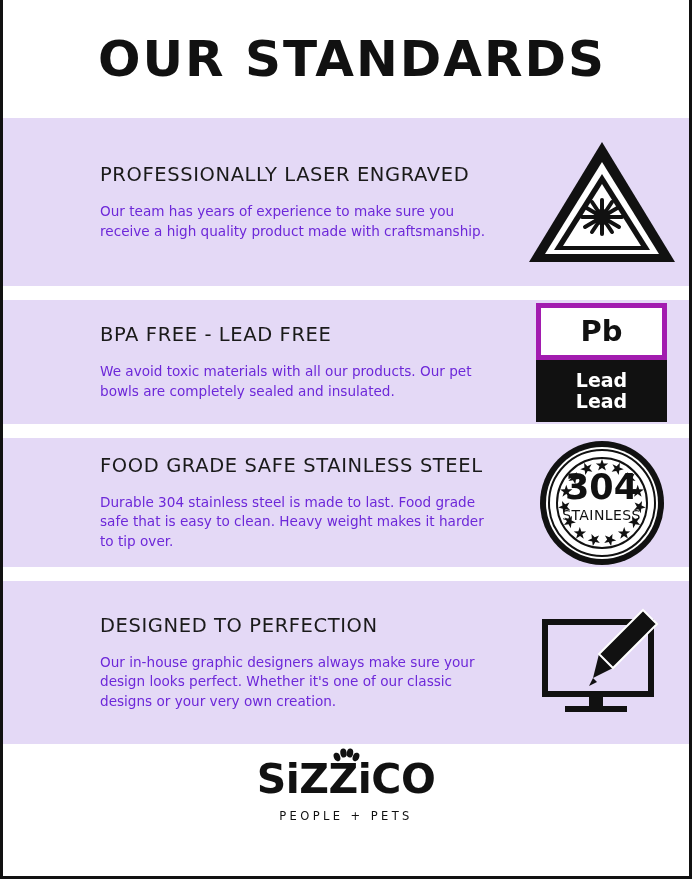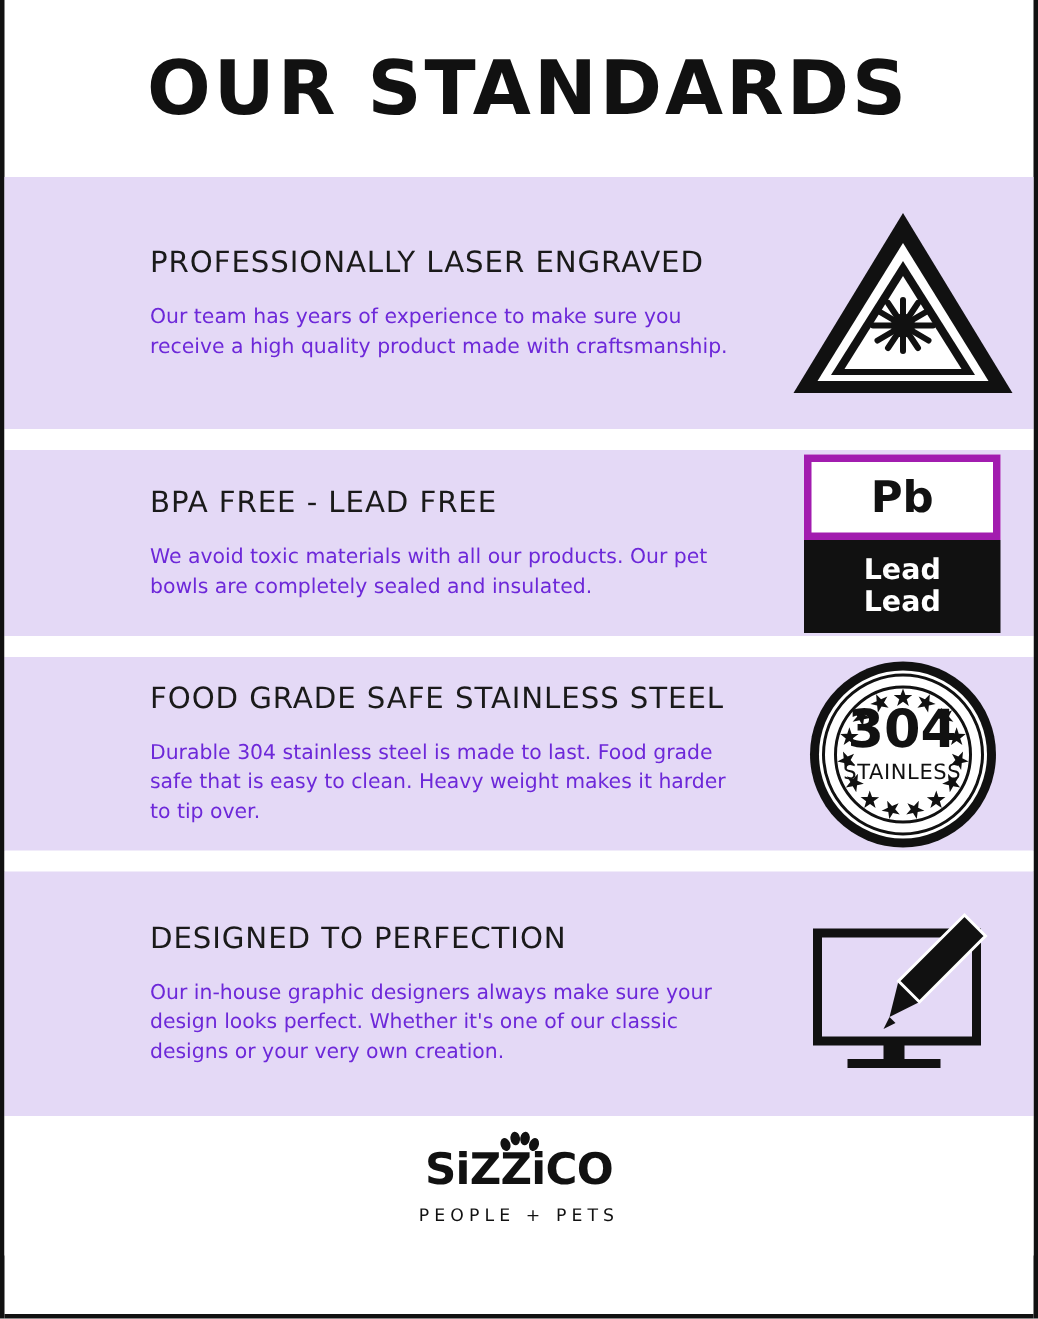--- a/index.html
+++ b/index.html
@@ -160,21 +160,21 @@
     align-items: center;
     justify-content: center;
   }
   .brand-row {
     display: flex;
     align-items: flex-end;
     justify-content: center;
     position: relative;
   }
   .brand-name {
-    font-size: 29px;
+    font-size: 41px;
     font-weight: bold;
     letter-spacing: -0.5px;
     color: #111111;
     line-height: 1;
     font-family: "DejaVu Sans", sans-serif;
   }
   .brand-tag {
     font-size: 11.5px;
     letter-spacing: 3.4px;
     color: #111111;

